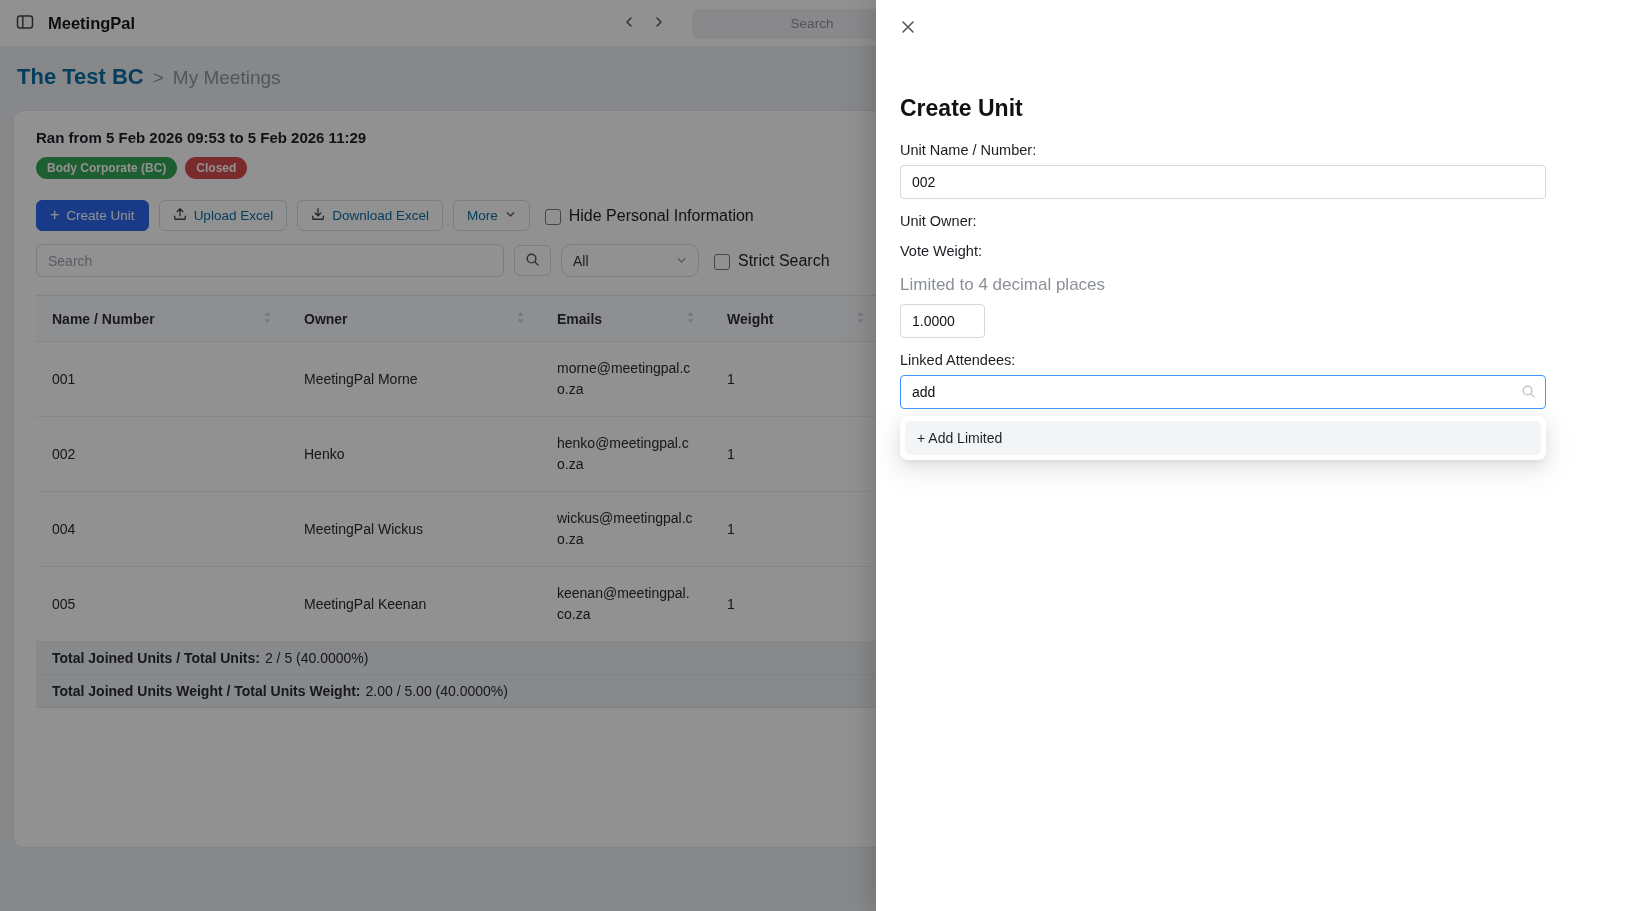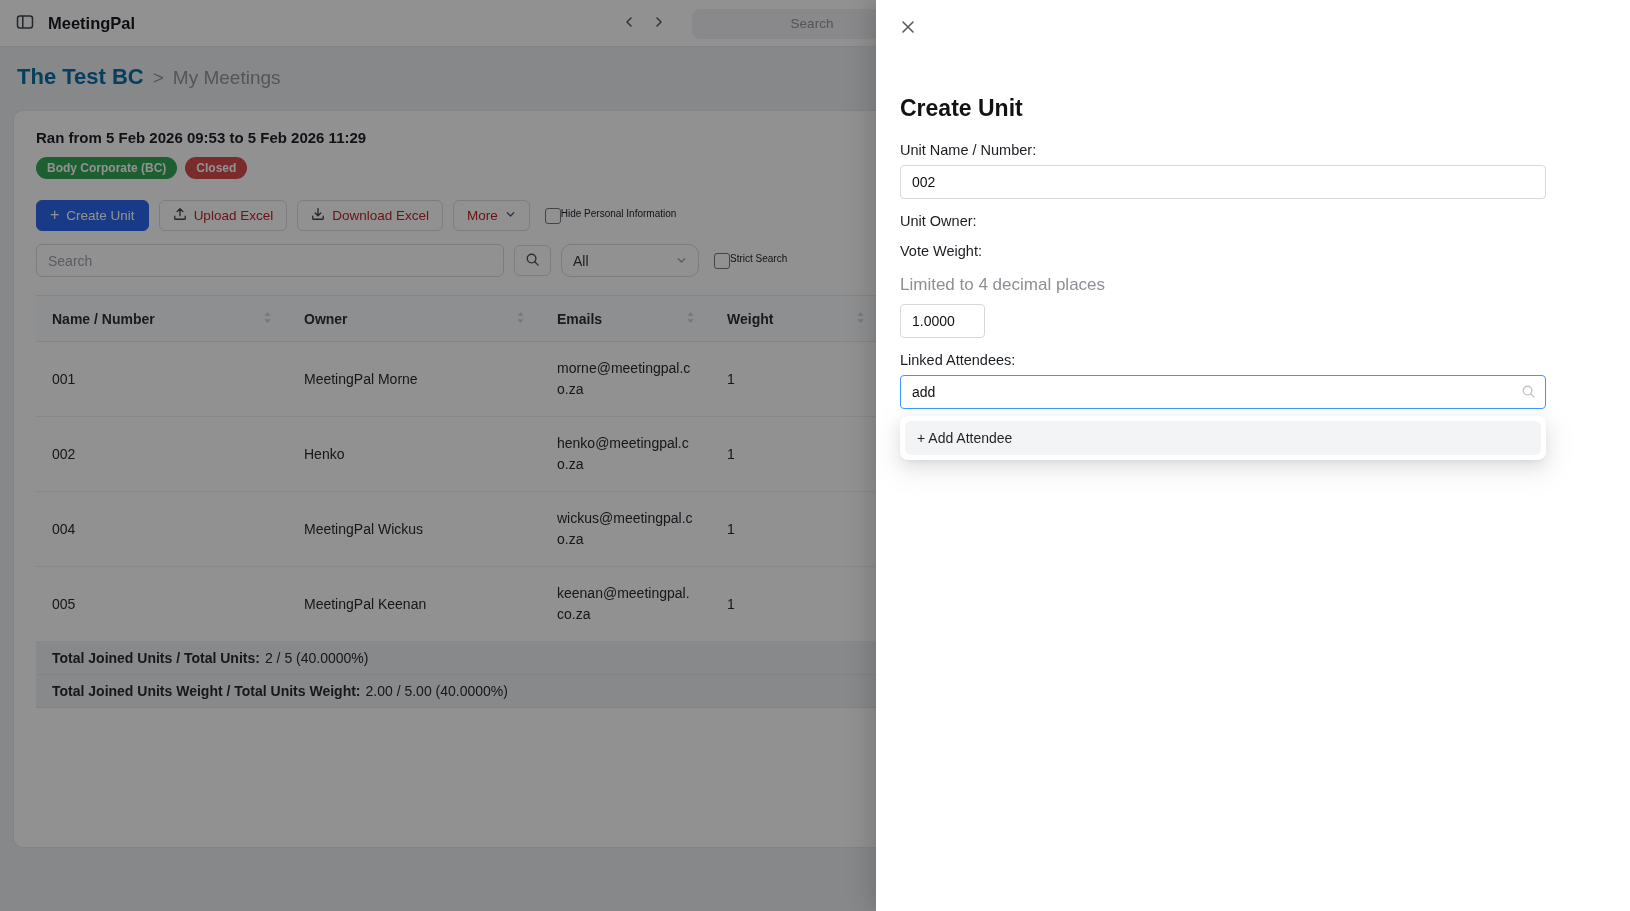--- a/index.html
+++ b/index.html
@@ -39,24 +39,24 @@
   .badge.green { background:#2ea44f; }
   .badge.red   { background:#d64545; }
 
   .toolbar { margin-top:21px; display:flex; align-items:center; gap:10px; }
   .btn {
     height:31px; border-radius:6px; font-size:13.5px; display:inline-flex; align-items:center;
     gap:7px; padding:0 13px; cursor:pointer; font-family:inherit; white-space:nowrap;
   }
   .btn.primary { background:#2563eb; border:1px solid #2563eb; color:#ffffff; }
   .btn.primary .plus { font-size:16px; line-height:1; margin-top:-1px; }
-  .btn.outline { background:#ffffff; border:1px solid #d6dae0; color:#b91c1c; }
+  .btn.outline { background:#ffffff; border:1px solid #d6dae0; color:#0369a1; }
   .btn.icon-only { width:37px; padding:0; justify-content:center; }
 
-  .check { display:inline-flex; align-items:flex-start; font-size:10px; color:#15181c; cursor:pointer; margin-left:5px; }
+  .check { display:inline-flex; align-items:flex-end; gap:8px; font-size:16px; color:#15181c; cursor:pointer; margin-left:5px; }
   .checkbox { width:16px; height:16px; border:1.6px solid #737578; border-radius:3px; background:#fff; flex:none; }
 
   .filter-row { margin-top:13px; display:flex; align-items:center; gap:10px; }
   .search-input {
     width:468px; height:33px; border:1px solid #d6dae0; border-radius:6px; padding:0 11px;
     font-size:14px; color:#111; font-family:inherit; outline:none;
   }
   .search-input::placeholder { color:#9aa1a8; }
   .select {
     width:138px; height:33px; border:1px solid #d6dae0; border-radius:10px; background:#fff;
@@ -322,16 +322,16 @@
     <div class="input-wrap">
       <input class="field-input" value="add" style="">
       <span class="input-suffix-icon">
           <svg width="15" height="15" viewBox="0 0 16 16">
             <circle cx="7" cy="7" r="4.6" fill="none" stroke="#c0c5ca" stroke-width="1.5"></circle>
             <path d="M10.6 10.6L14 14" stroke="#c0c5ca" stroke-width="1.5" stroke-linecap="round"></path>
           </svg>
         </span>
     </div>
     <div class="dropdown">
-      <div class="dropdown-item">+ Add Attendee</div>
+      <div class="dropdown-item">+ Add Limited</div>
     </div>
   </div>
 </aside>
 
 </body></html>

